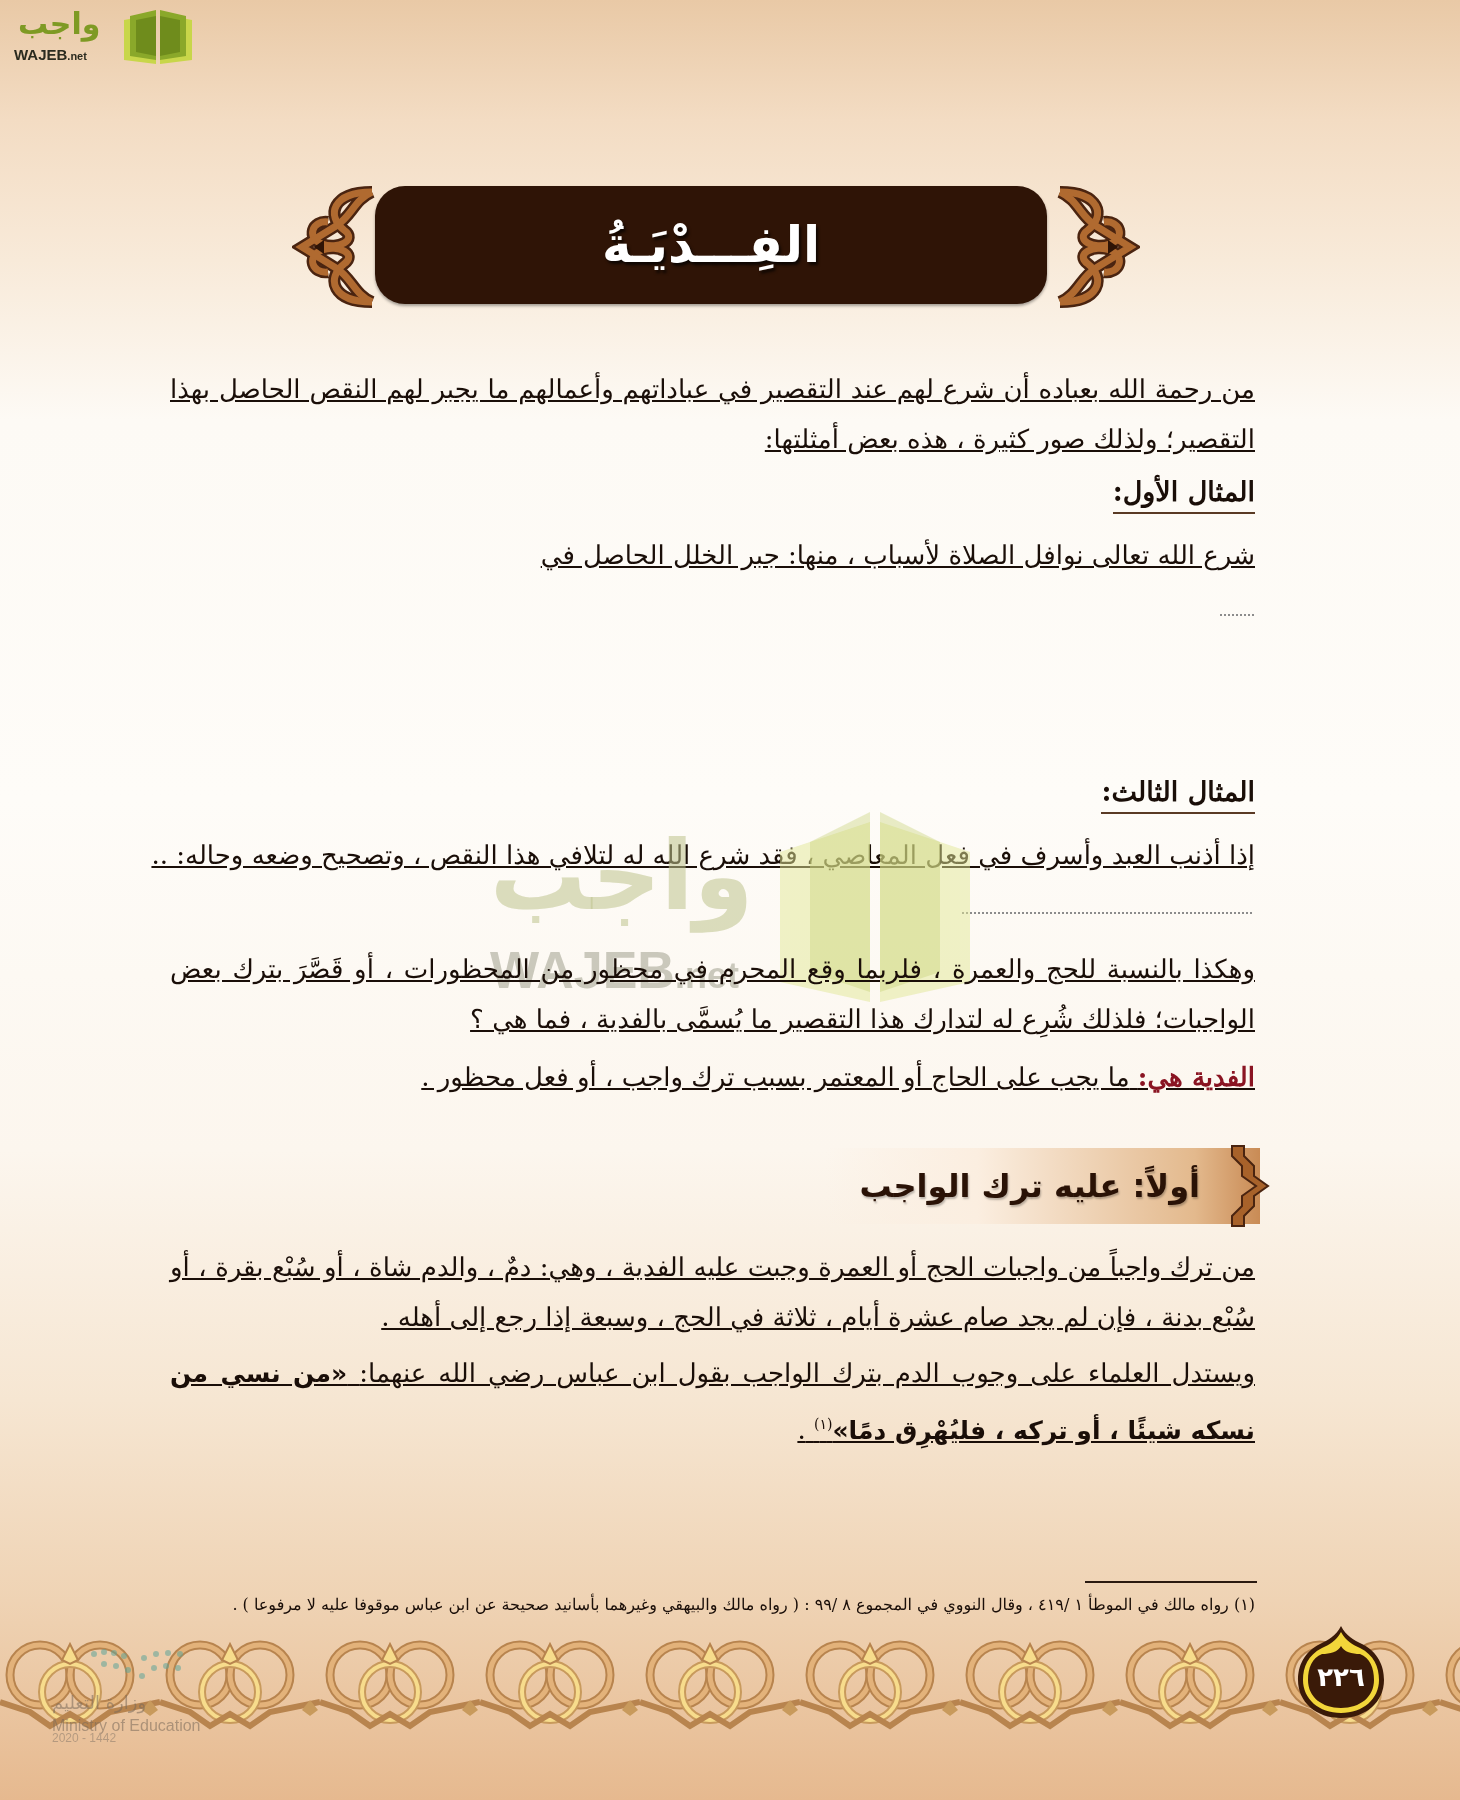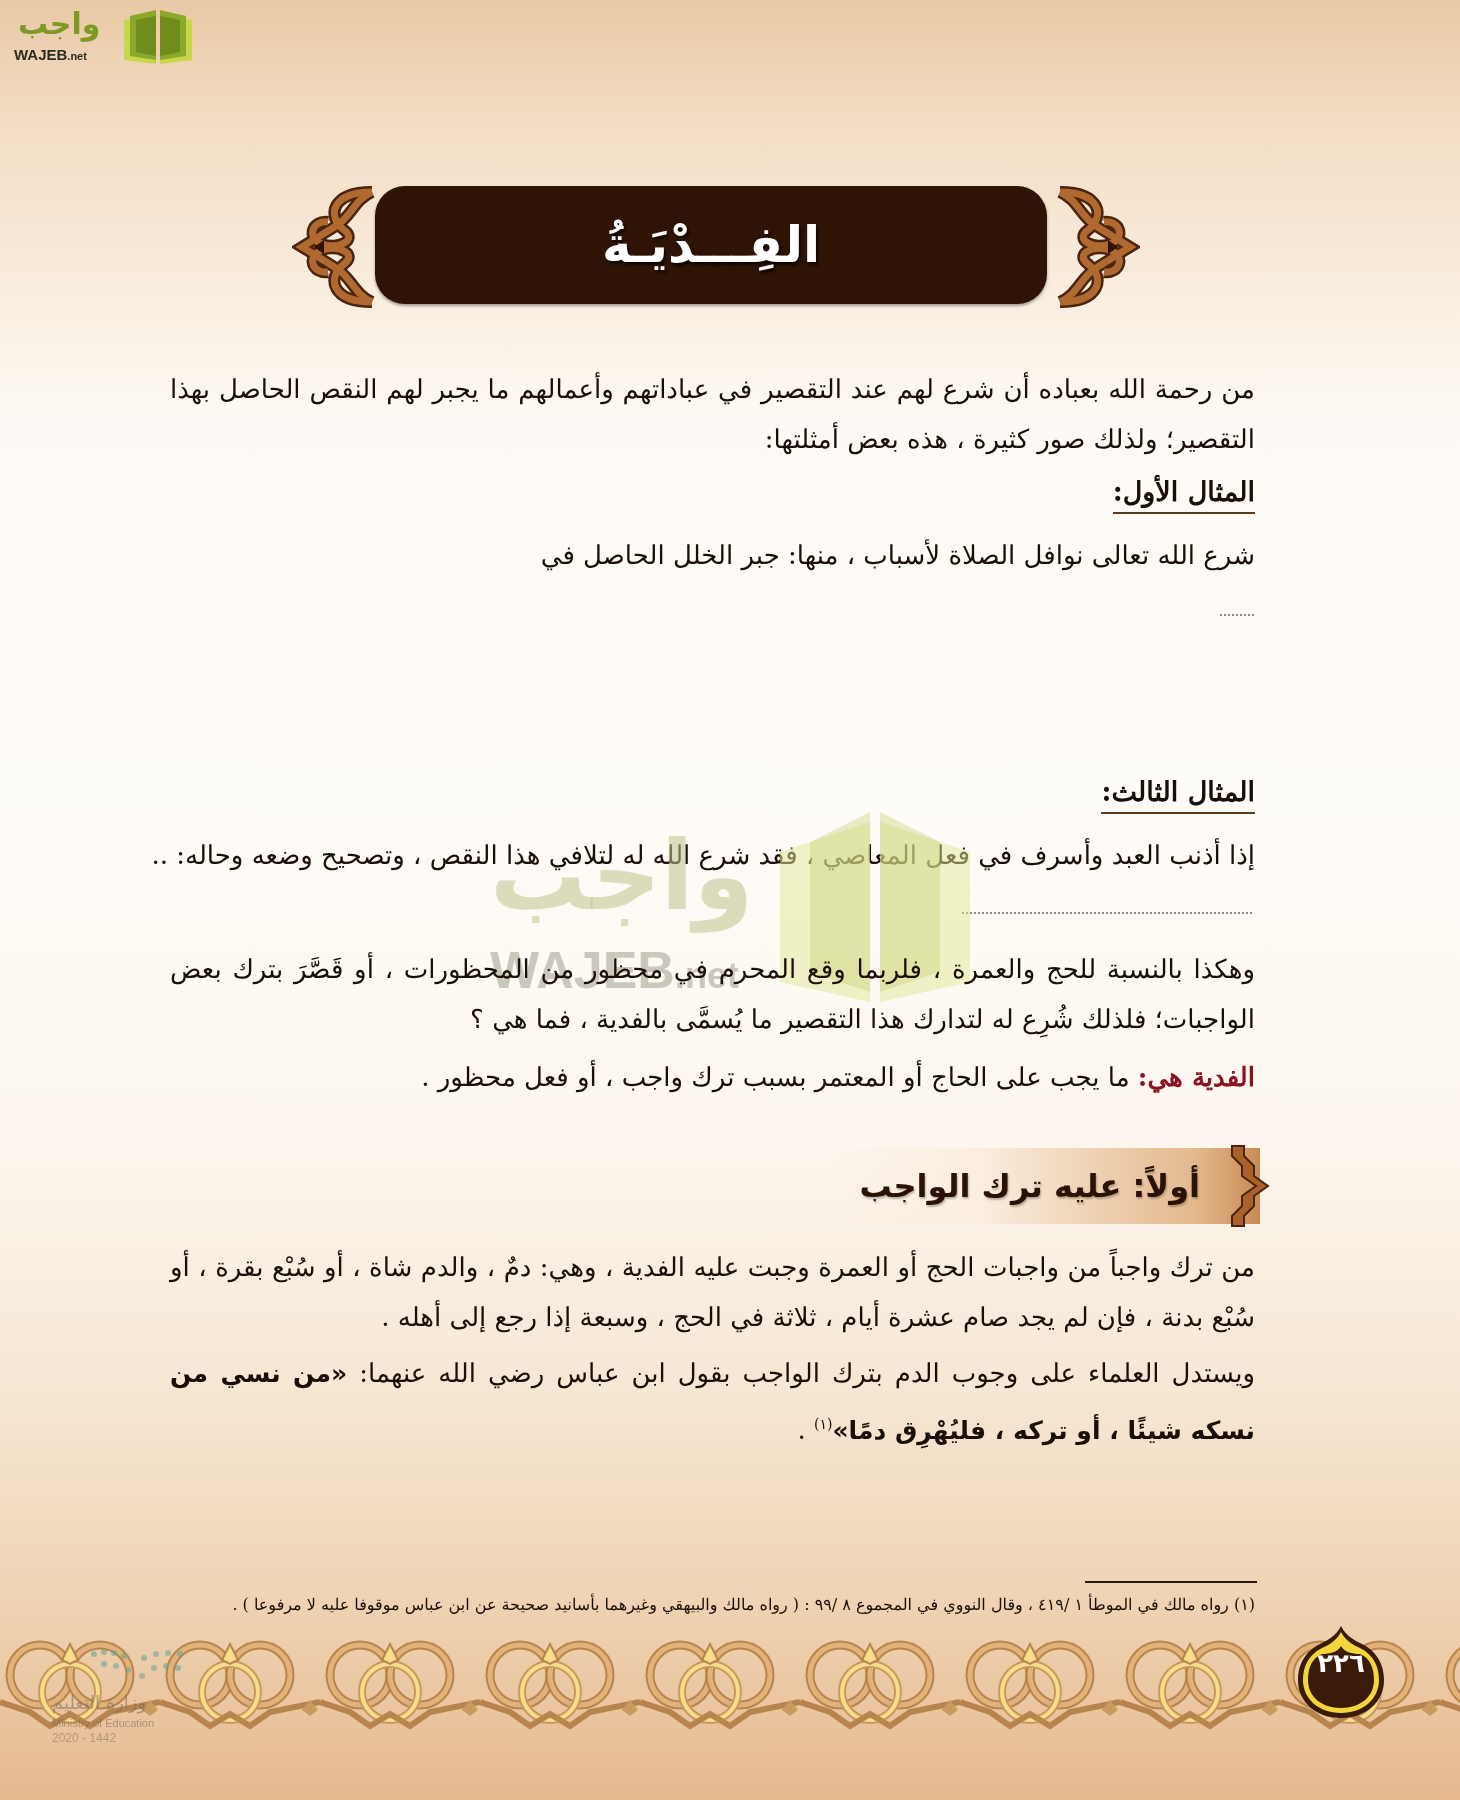--- a/index.html
+++ b/index.html
@@ -30,21 +30,21 @@
   .title-text {
     font-family: "DejaVu Sans", sans-serif; font-weight: bold; font-size: 50px;
     color: #ffffff; direction: rtl; letter-spacing: 2px;
     text-shadow: 2px 3px 3px rgba(0,0,0,0.7);
   }
   .ornament { position: absolute; top: 186px; width: 88px; height: 122px; }
   .ornament.left { left: 292px; }
   .ornament.right { left: 1052px; }
 
   
-  .content { position: absolute; right: 205px; left: 170px; direction: rtl; text-align: justify; }
+  .content { position: absolute; right: 205px; left: 170px; direction: rtl; text-align: justify; text-decoration: underline; }
   .para { font-size: 26px; line-height: 50px; }
   .heading-u {
     display: inline-block; font-weight: bold; font-size: 27px; line-height: 40px;
     border-bottom: 2px solid #5a3a24; padding-bottom: 0px;
   }
   .dots-fill { display: inline-block; vertical-align: baseline; border-bottom: 2px dotted #8c8c8c; height: 1px; }
   .dots-line { position: absolute; border-bottom: 2px dotted #8c8c8c; height: 1px; }
 
   .def-term { color: #8a1422; font-weight: bold; }
 
@@ -66,28 +66,28 @@
   
   .fn-rule { position: absolute; left: 1085px; top: 1581px; width: 172px; border-top: 2px solid #2a1a10; }
   .footnote { position: absolute; left: 230px; right: 205px; top: 1593px; direction: rtl; font-size: 16px; line-height: 24px; text-align: right; color: #1a0e08; }
 
   
   .border-pattern { position: absolute; left: 0; top: 1630px; width: 1460px; height: 100px; }
 
   
   .page-badge { position: absolute; left: 1296px; top: 1624px; width: 90px; height: 96px; }
   .page-num {
-    position: absolute; left: 0; top: 24px; width: 90px; text-align: center;
+    position: absolute; left: 0; top: 38px; width: 90px; text-align: center;
     font-family: "DejaVu Sans", sans-serif; font-weight: bold; font-size: 26px; color: #ffffff; direction: rtl;
   }
 
   
   .ministry { position: absolute; left: 44px; top: 1640px; width: 160px; height: 110px; opacity: 0.55; }
   .ministry-ar { position: absolute; left: 8px; top: 52px; font-family: "DejaVu Sans", sans-serif; font-size: 18px; color: #7a6a5a; direction: rtl; }
-  .ministry-en { position: absolute; left: 8px; top: 77px; font-family: "Liberation Sans", sans-serif; font-size: 11px; color: #7a6a5a; }
+  .ministry-en { position: absolute; left: 8px; top: 77px; font-family: "Liberation Sans", sans-serif; font-size: 16px; color: #7a6a5a; }
   .ministry-year { position: absolute; left: 8px; top: 91px; font-family: "Liberation Sans", sans-serif; font-size: 12px; color: #8a7a6a; }
 
   
   .wm { position: absolute; left: 480px; top: 812px; width: 520px; height: 190px; pointer-events: none; }
   .wm-ar { position: absolute; left: 10px; top: 8px; font-family: "DejaVu Sans", sans-serif; font-weight: bold; font-size: 96px; color: rgba(190,195,140,0.55); direction: rtl; }
   .wm-en { position: absolute; left: 10px; top: 128px; font-family: "Liberation Sans", sans-serif; font-weight: bold; font-size: 52px; color: rgba(140,140,120,0.45); }
   .wm-en small { font-size: 36px; }
   .wm-book { position: absolute; left: 270px; top: 0; width: 250px; height: 190px; }
 </style>
 </head>

